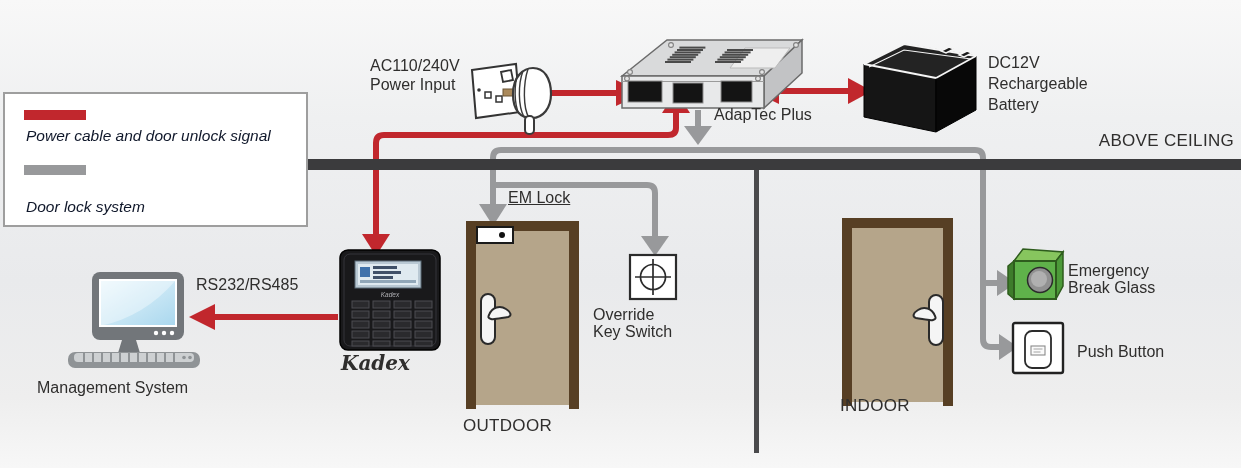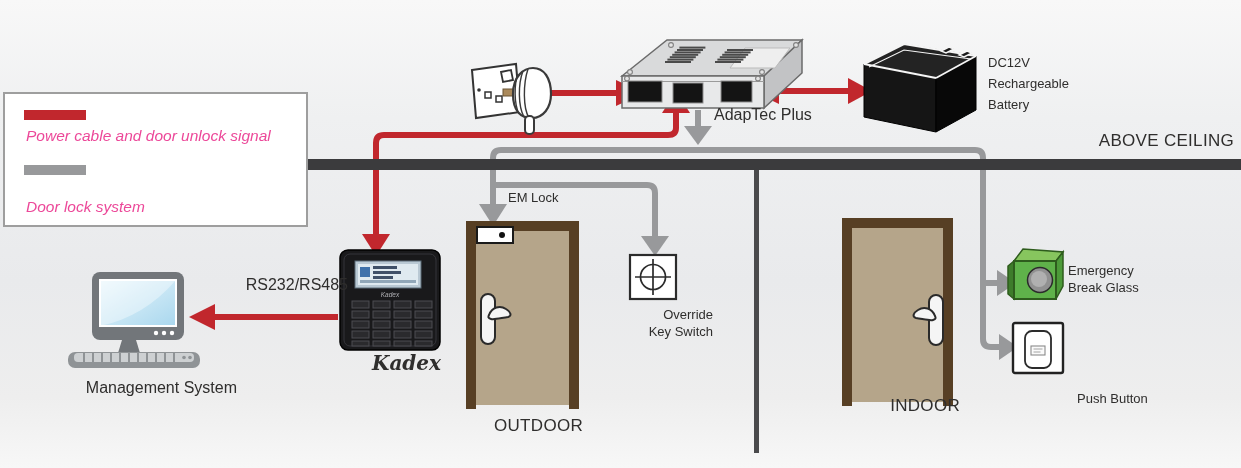--- a/index.html
+++ b/index.html
@@ -2,29 +2,29 @@
 <html><head>
 <meta charset="utf-8">
 <style>
   html,body{margin:0;padding:0;}
   #canvas{
     position:relative;width:1241px;height:468px;overflow:hidden;
     background:linear-gradient(180deg,#f8f8f8 0%,#eff0f1 25%,#e9eaec 60%,#eeeeee 85%,#f7f7f7 100%);
     font-family:"Liberation Sans",sans-serif;color:#2f2e2d;
   }
   .abs{position:absolute;}
-  .lbl{position:absolute;font-size:13px;line-height:17px;color:#2f2e2d;}
+  .lbl{position:absolute;font-size:16px;line-height:17px;color:#2f2e2d;}
   .lbl.big{font-size:16px;line-height:19px;}
   .lbl.bold{font-weight:normal;font-size:17px;letter-spacing:.3px;}
-  .center{text-align:right;}
+  .center{text-align:left;}
   .right{text-align:right;}
   
   #legend{left:3px;top:92px;width:301px;height:131px;background:#ffffff;border:2px solid #9e9e9e;}
   .swatch{position:absolute;left:19px;width:62px;height:10px;}
-  .leg-text{position:absolute;left:21px;font-style:italic;font-size:15.5px;color:#ec4899;}
+  .leg-text{position:absolute;left:21px;font-style:italic;font-size:15.5px;color:#0f172a;}
   
   #ceiling-bar{left:305px;top:159px;width:936px;height:11px;background:#3b3b3d;}
   #divider{left:754px;top:170px;width:5px;height:283px;background:#4a4a4c;}
   svg{position:absolute;overflow:visible;}
   #kadex-script{font-family:"DejaVu Serif",serif;font-style:italic;font-weight:bold;font-size:20px;}
 </style>
 </head>
 <body>
 
 <div id="canvas">
@@ -236,44 +236,48 @@
   </svg>
 
   <svg class="abs" style="left:1008px;top:318px" width="60" height="60" viewBox="0 0 60 60">
     <rect x="5" y="5" width="50" height="50" rx="2" fill="#ffffff" stroke="#222222" stroke-width="2.4"></rect>
     <rect x="17" y="13" width="26" height="37" rx="7" fill="#ffffff" stroke="#2b2b2b" stroke-width="1.8"></rect>
     <rect x="23" y="28" width="14" height="9" fill="#fafafa" stroke="#8a8a8a" stroke-width="1.1"></rect>
     <line x1="25.5" y1="31" x2="34.5" y2="31" stroke="#9a9a9a" stroke-width="0.9"></line>
     <line x1="25.5" y1="34" x2="32.5" y2="34" stroke="#9a9a9a" stroke-width="0.9"></line>
   </svg>
 
+  <div class="lbl big" style="left:370px;top:56px;">
+    <div>AC110/240V</div>
+    <div>Power Input</div>
+  </div>
 
   <div class="lbl big" style="left:714px;top:105px;text-align:center;">AdapTec Plus</div>
 
   <div class="lbl" style="left:988px;top:52px;line-height:21px;">
     <div>DC12V</div>
     <div>Rechargeable</div>
     <div>Battery</div>
   </div>
 
   <div class="lbl bold right" style="right:7px;top:132px;width:250px;">ABOVE CEILING</div>
 
-  <div class="lbl" style="left:508px;top:189px;">EM Lock</div>
+  <div class="lbl" style="left:508px;top:189px;text-decoration:underline;">EM Lock</div>
 
   <div class="lbl center" style="left:593px;top:306px;width:120px;">
     <div>Override</div>
     <div>Key Switch</div>
   </div>
 
   <div class="lbl" style="left:1068px;top:262px;">
     <div>Emergency</div>
     <div>Break Glass</div>
   </div>
 
-  <div class="lbl" style="left:1077px;top:343px;margin-top:47px;">Push Button</div>
+  <div class="lbl" style="left:1077px;top:343px;">Push Button</div>
 
   <div class="lbl big center" style="left:196px;top:275px;width:152px;">
     <div>RS232/RS485</div>
   </div>
 
   <div class="lbl big center" style="left:37px;top:378px;width:200px;">
     <div>Management System</div>
   </div>
 
   <div class="lbl center" id="kadex-script" style="left:341px;top:355px;width:100px;">Kadex</div>

